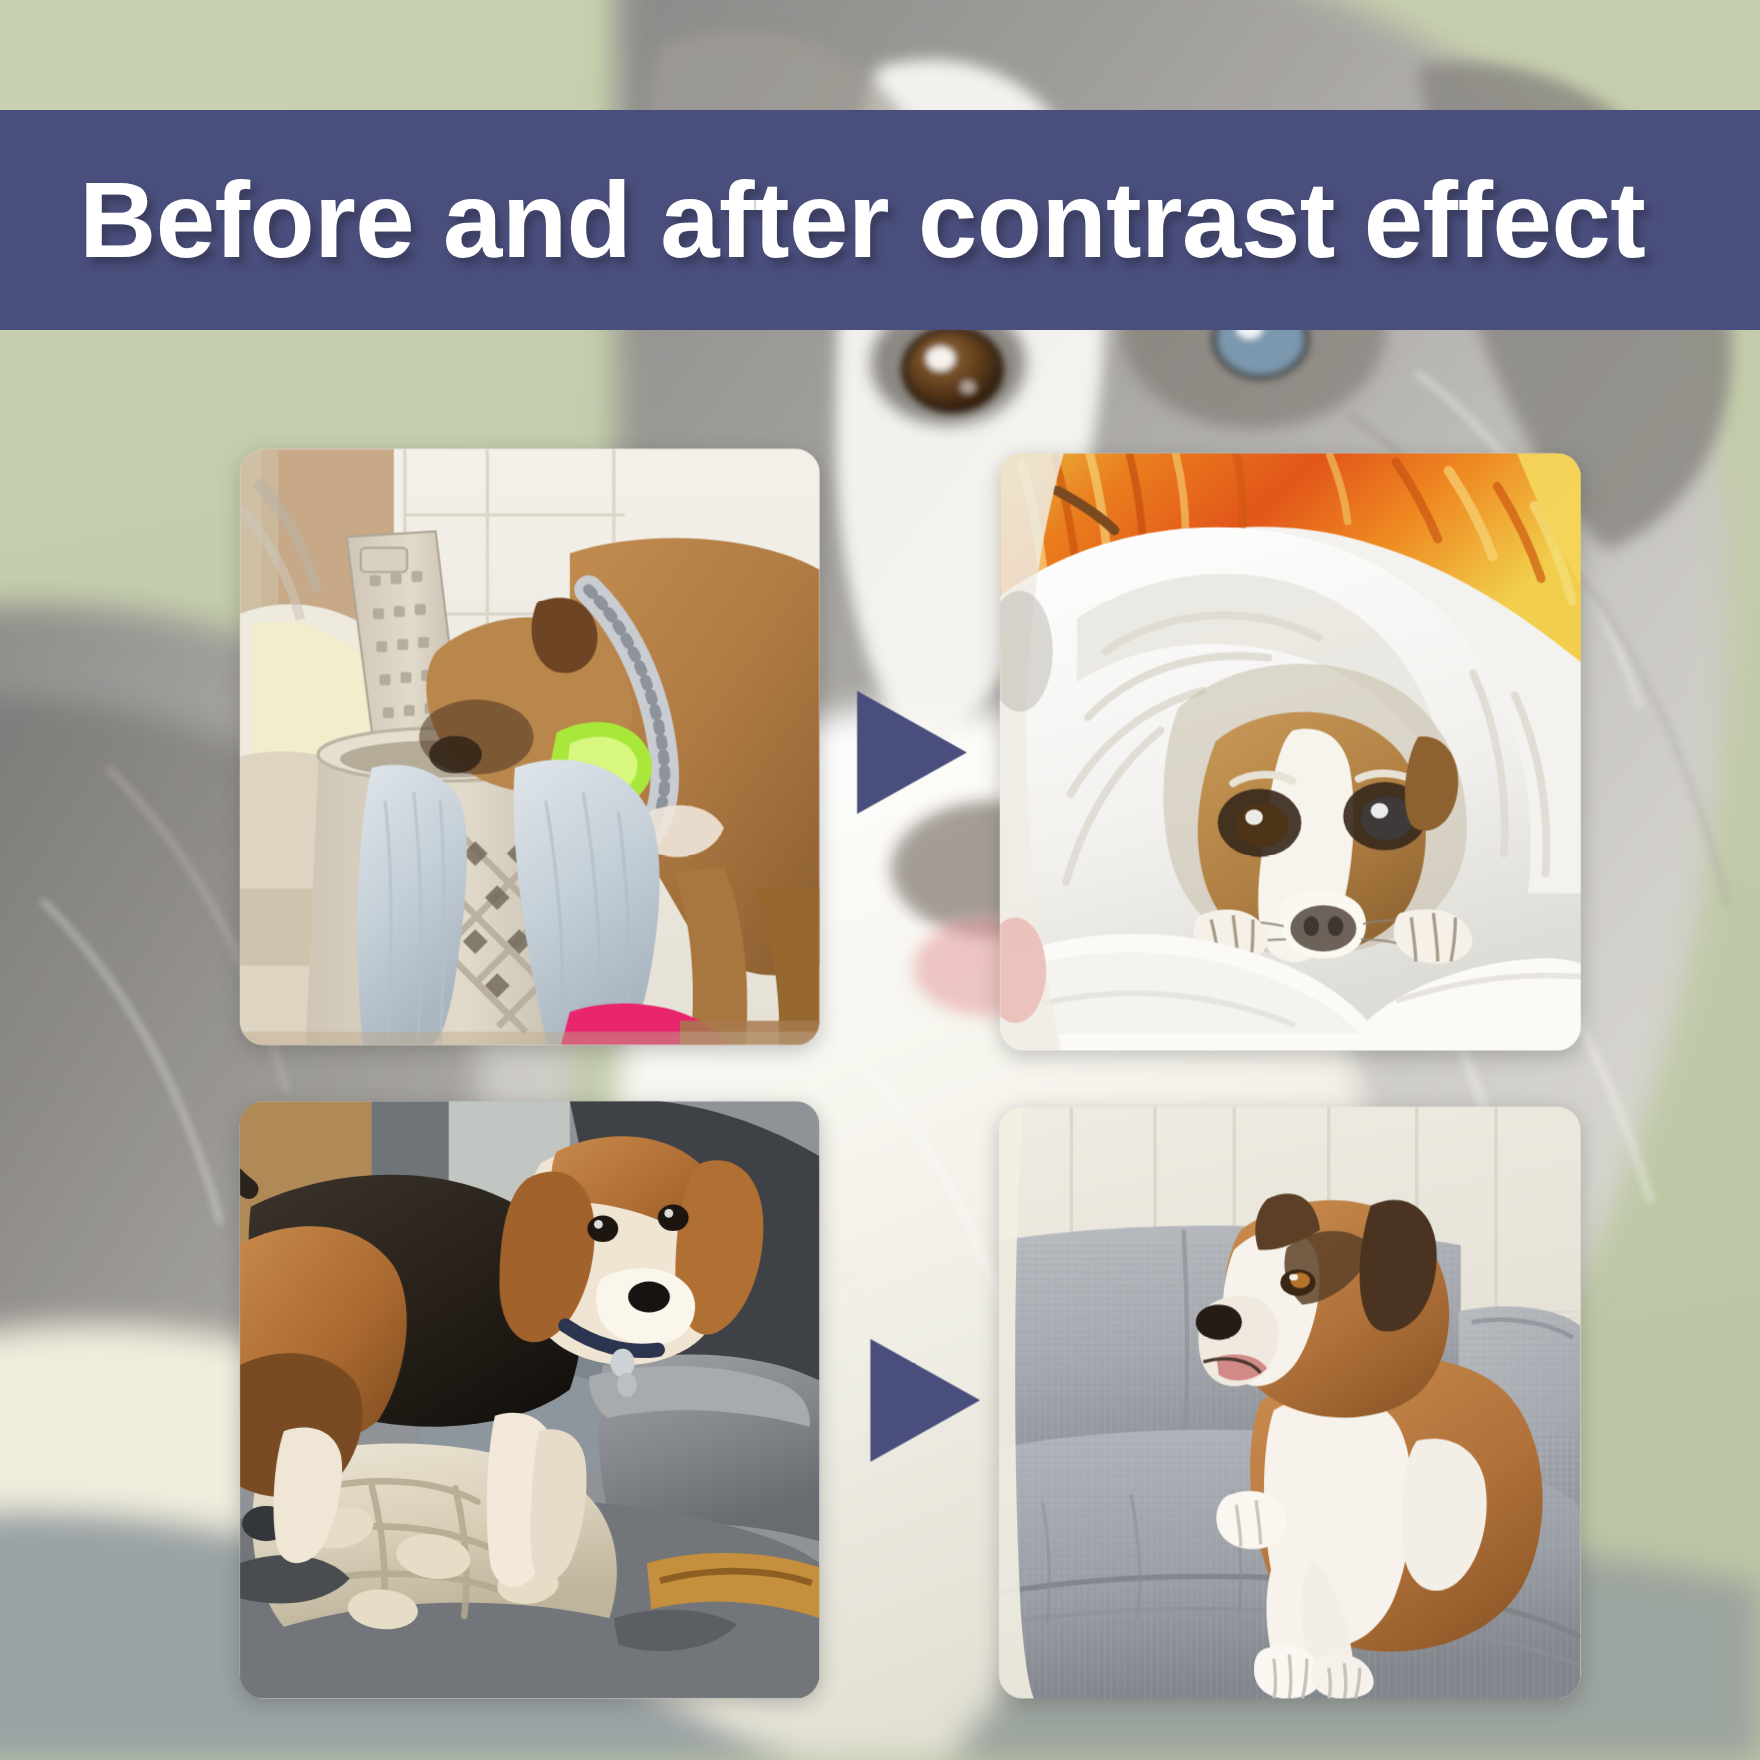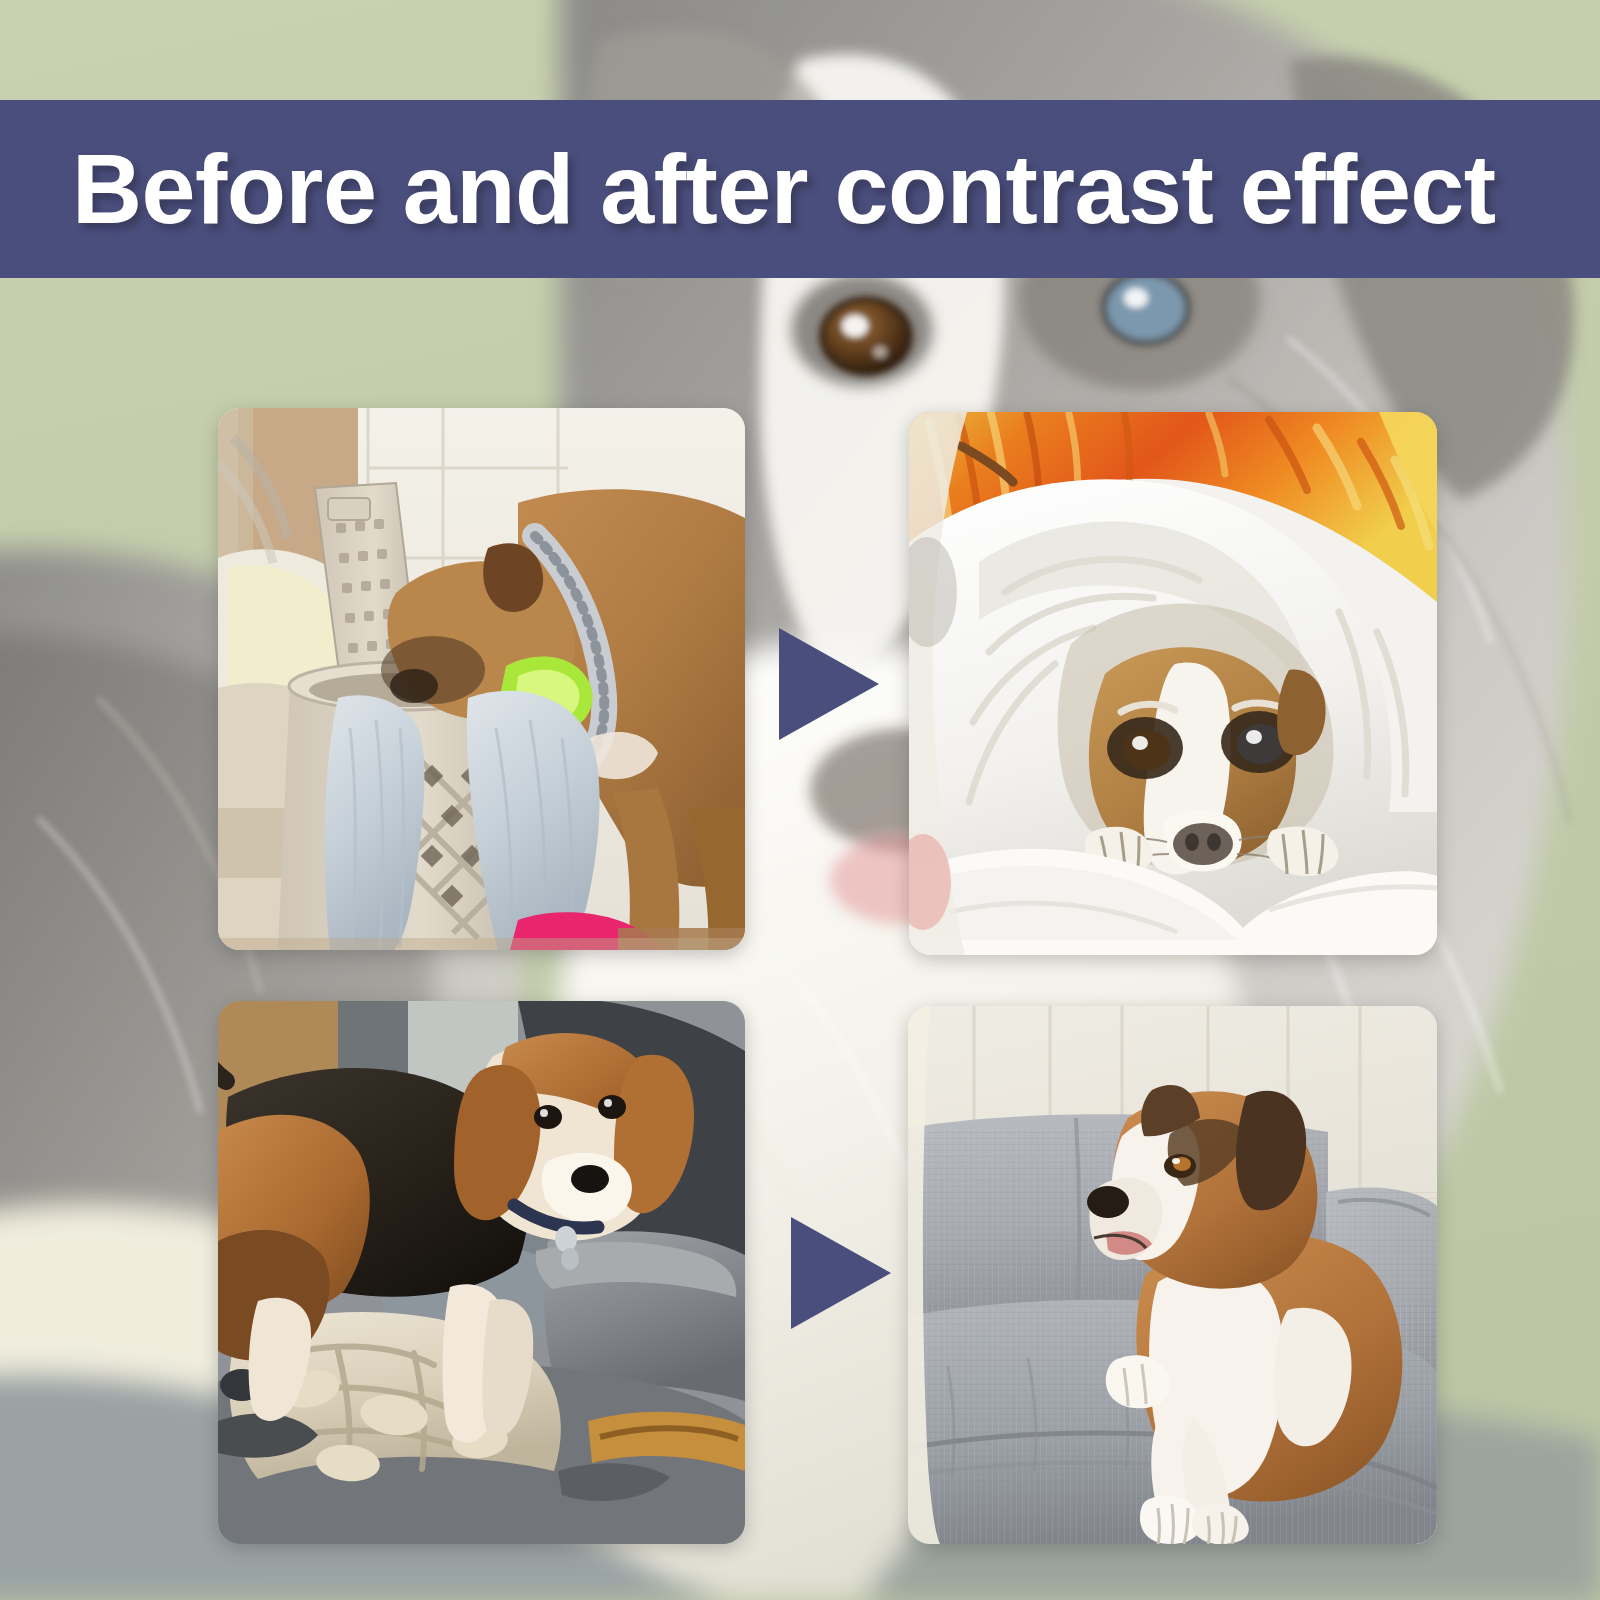--- a/index.html
+++ b/index.html
@@ -10,21 +10,21 @@
     position:relative;
   }
   #stage{position:absolute;inset:0;width:1600px;height:1600px;overflow:hidden;}
 
   
   .bg-photo{position:absolute;inset:0;width:1600px;height:1600px;}
   .bg-photo svg{display:block;width:1600px;height:1600px;}
 
   
   .banner{
-    position:absolute;left:0;top:100px;width:1600px;height:178px;
+    position:absolute;left:0;top:100px;width:1600px;height:200px;
     background:#4a4e7c;
     display:flex;align-items:center;
   }
   .banner-title{
     margin:0 0 0 72px;
     color:#ffffff;
     font-family:"Liberation Sans", sans-serif;
     font-weight:bold;
     font-size:98px;
     line-height:1;

